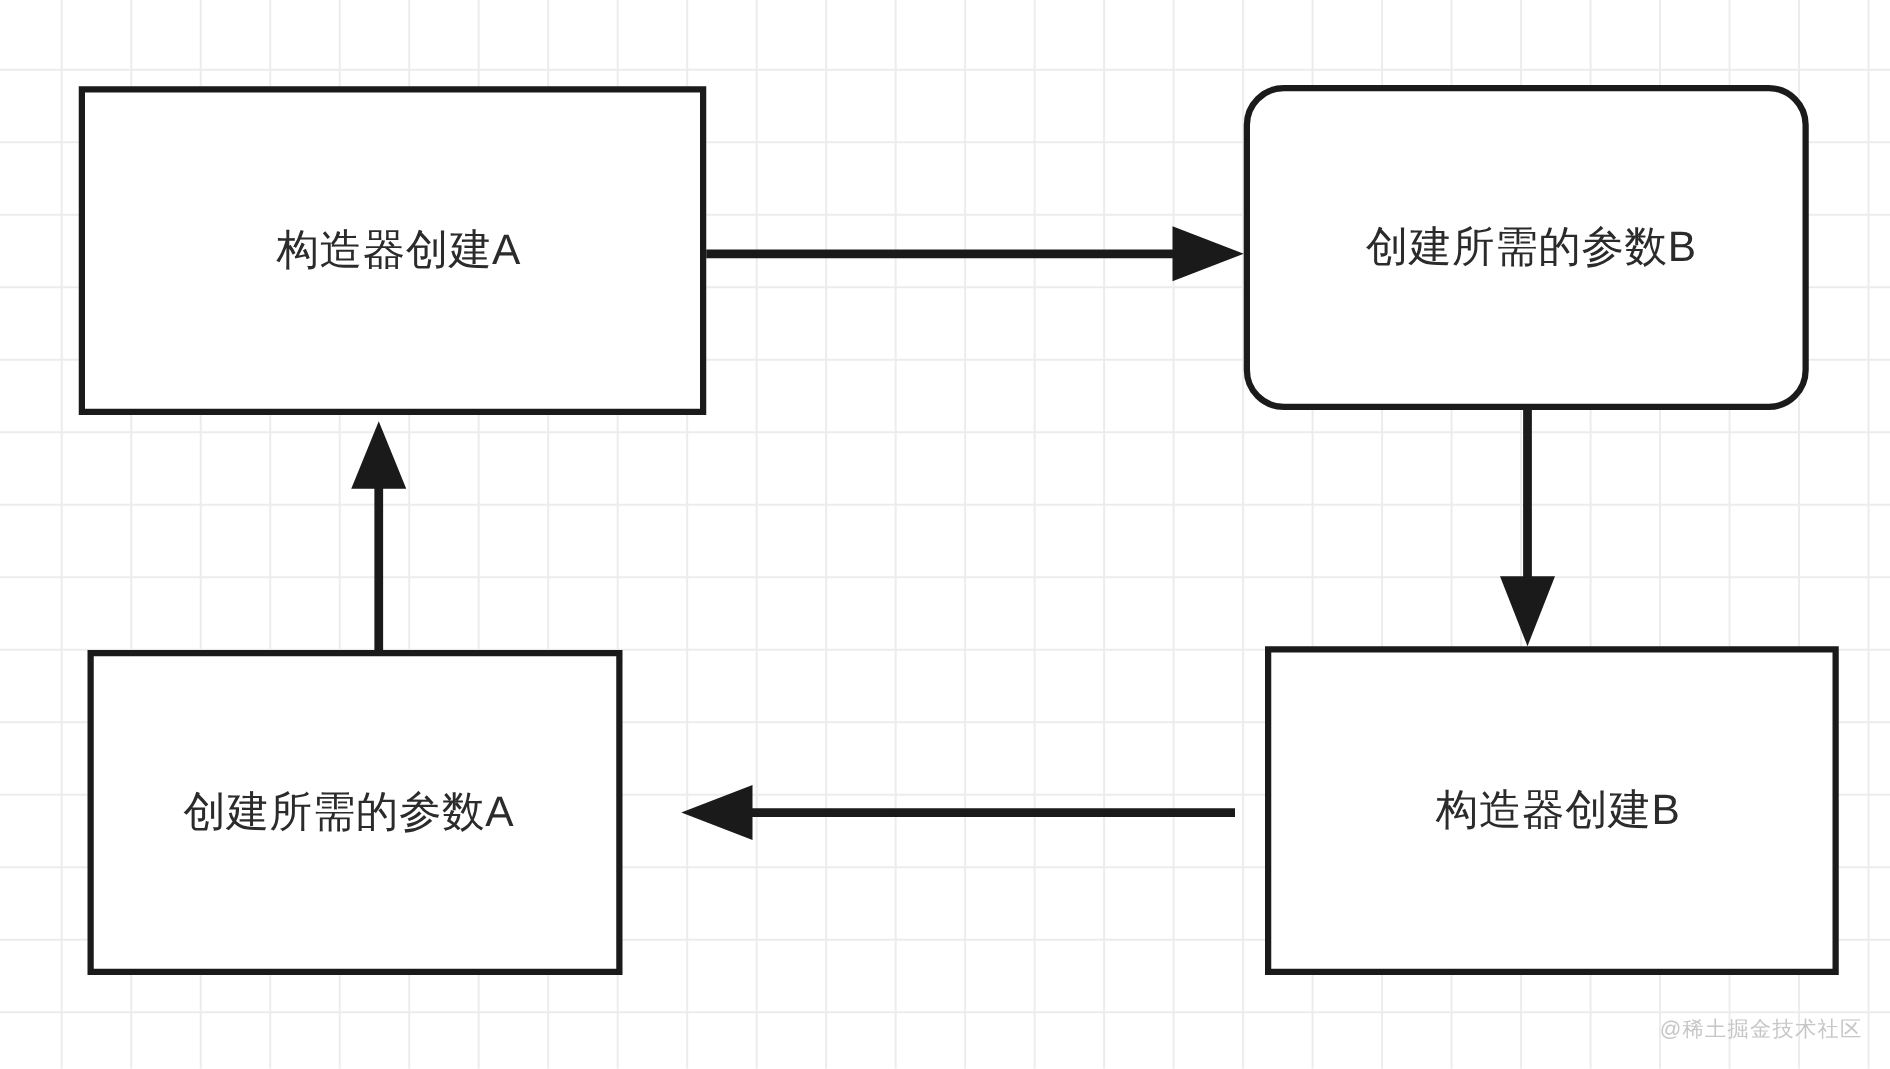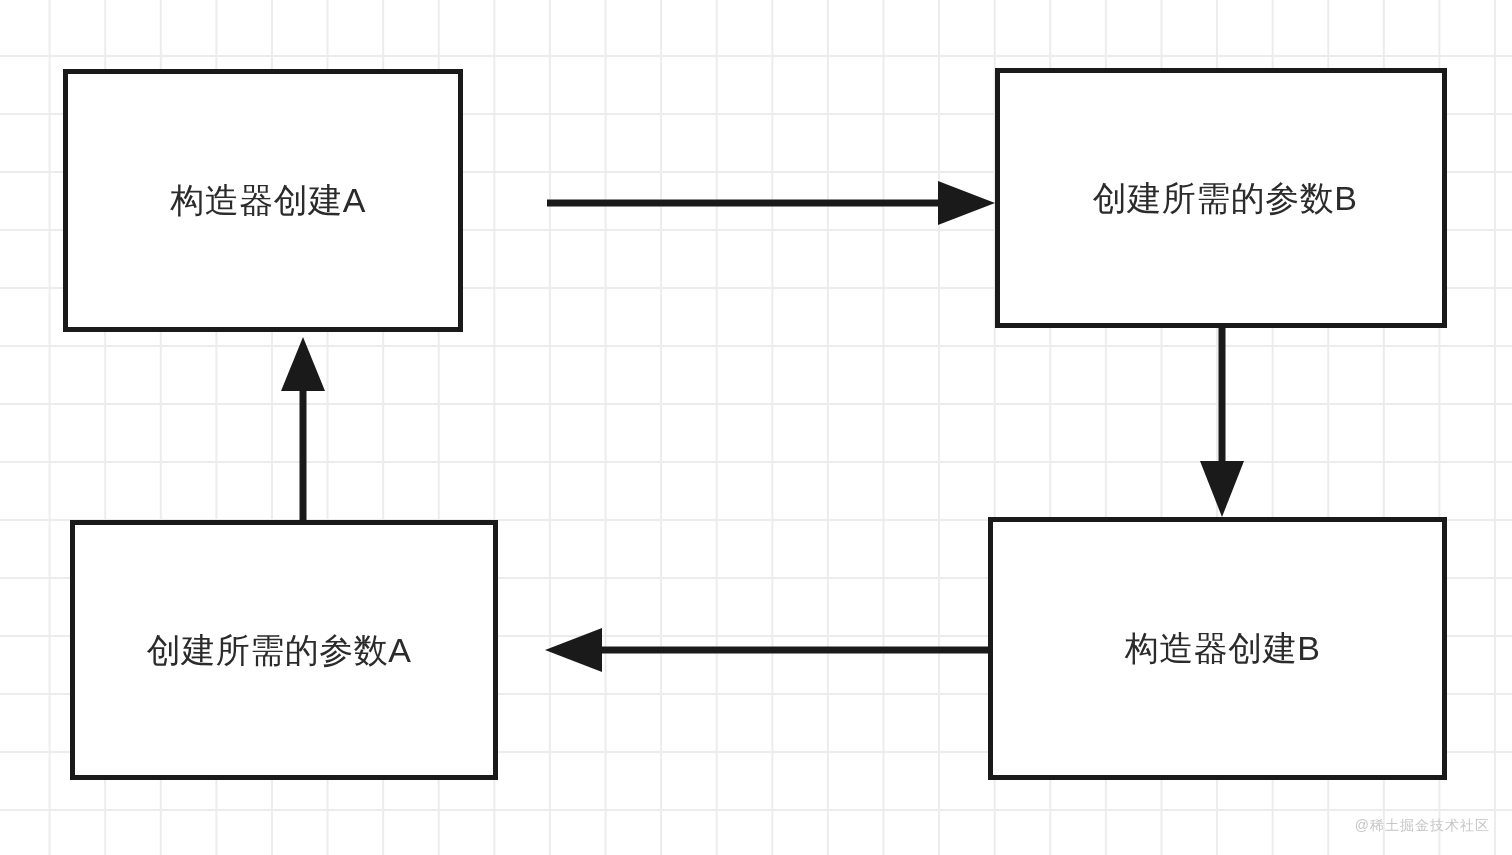--- a/index.html
+++ b/index.html
@@ -34,40 +34,40 @@
     z-index: 3;
   }
   .node-label {
     font-size: 34px;
     line-height: 1.2;
     color: #2b2b2b;
     letter-spacing: 0.5px;
     white-space: nowrap;
     font-weight: 400;
   }
-  #node-builder-a { left: 63px;  top: 69px;  width: 400px; height: 263px; }
-  #node-params-b  { left: 995px; top: 68px;  width: 452px; height: 260px; }
+  #node-builder-a { left: 63px;  top: 69px;  width: 502px; height: 263px; }
+  #node-params-b  { left: 995px; top: 68px;  width: 452px; height: 260px; border-radius: 32px; }
   #node-params-a  { left: 70px;  top: 520px; width: 428px; height: 260px; }
-  #node-builder-b { left: 988px; top: 517px; width: 459px; height: 263px; }
+  #node-builder-b { left: 1012px; top: 517px; width: 459px; height: 263px; }
 
   #node-builder-a .node-label { margin-left: 10px; }
   #node-params-b .node-label  { margin-left: 8px; }
   #node-params-a .node-label  { margin-left: -10px; }
   #node-builder-b .node-label { margin-left: 10px; }
 
   .edge-layer {
     position: absolute;
     inset: 0;
     z-index: 2;
   }
   .watermark {
     position: absolute;
     right: 22px;
     bottom: 20px;
-    font-size: 14px;
+    font-size: 17px;
     color: #c6c6c6;
     letter-spacing: 1px;
     z-index: 5;
     user-select: none;
     text-align: center;
   }
 </style>
 </head>
 <body>
 

